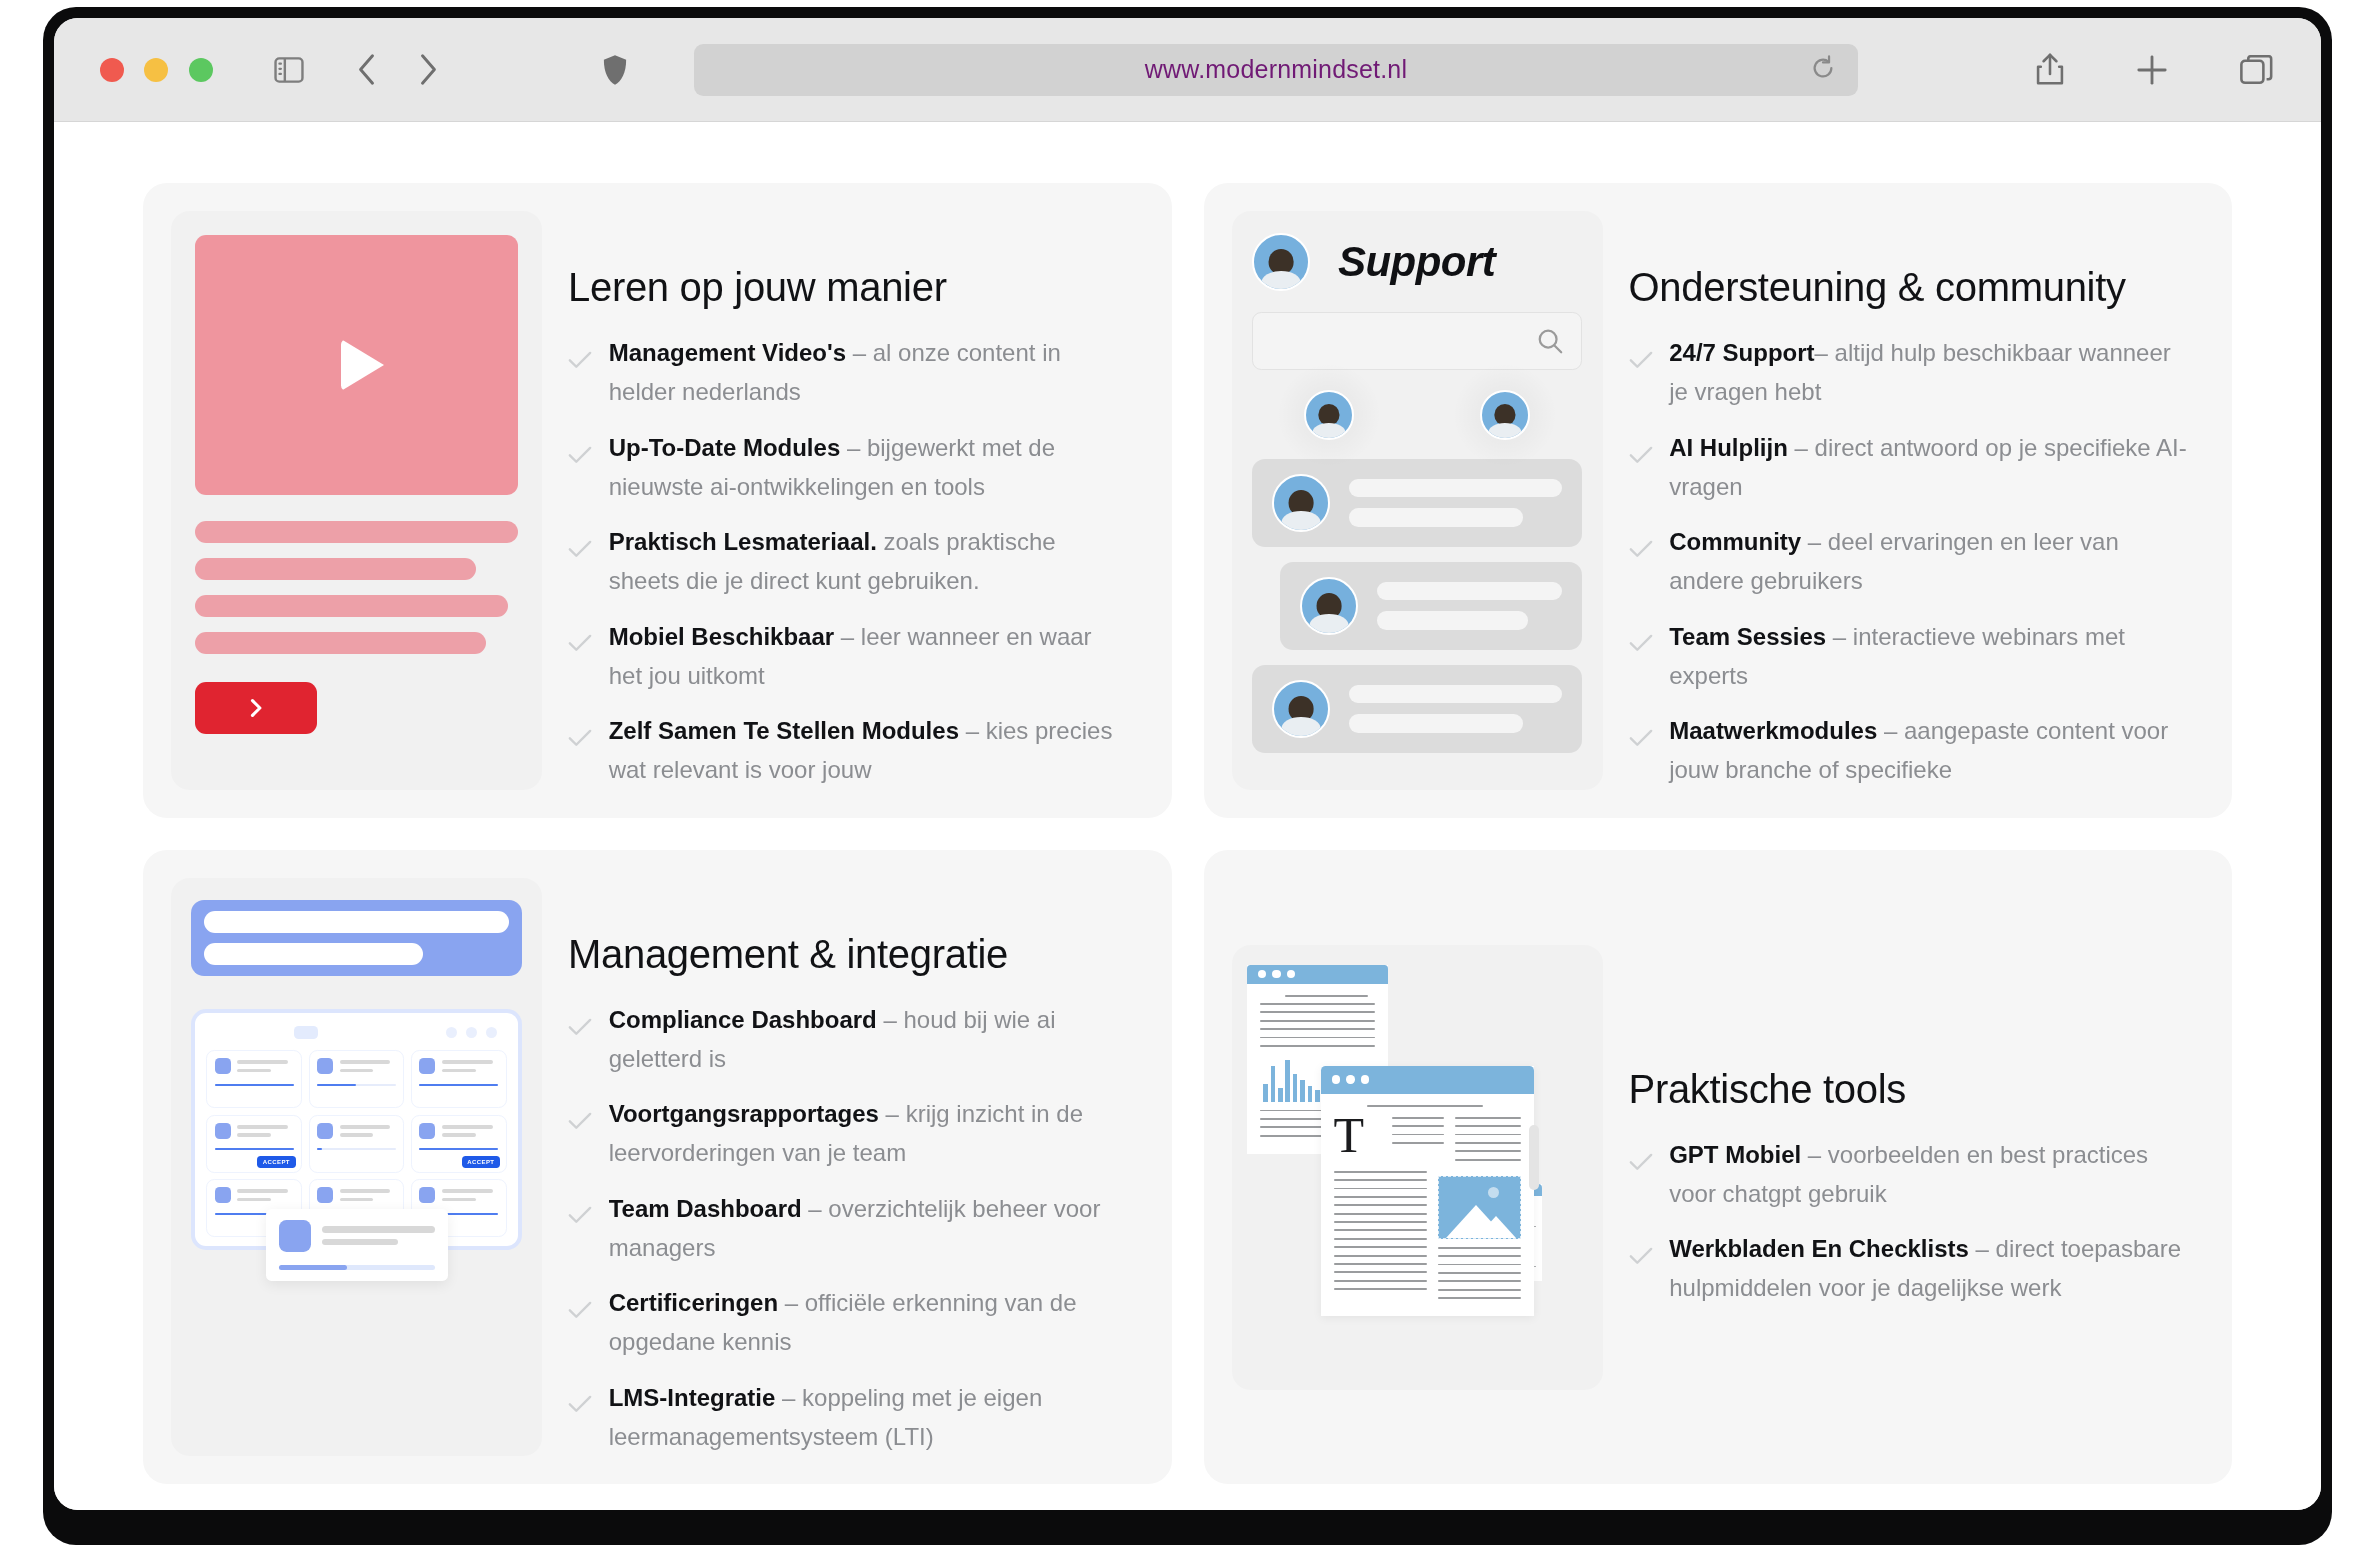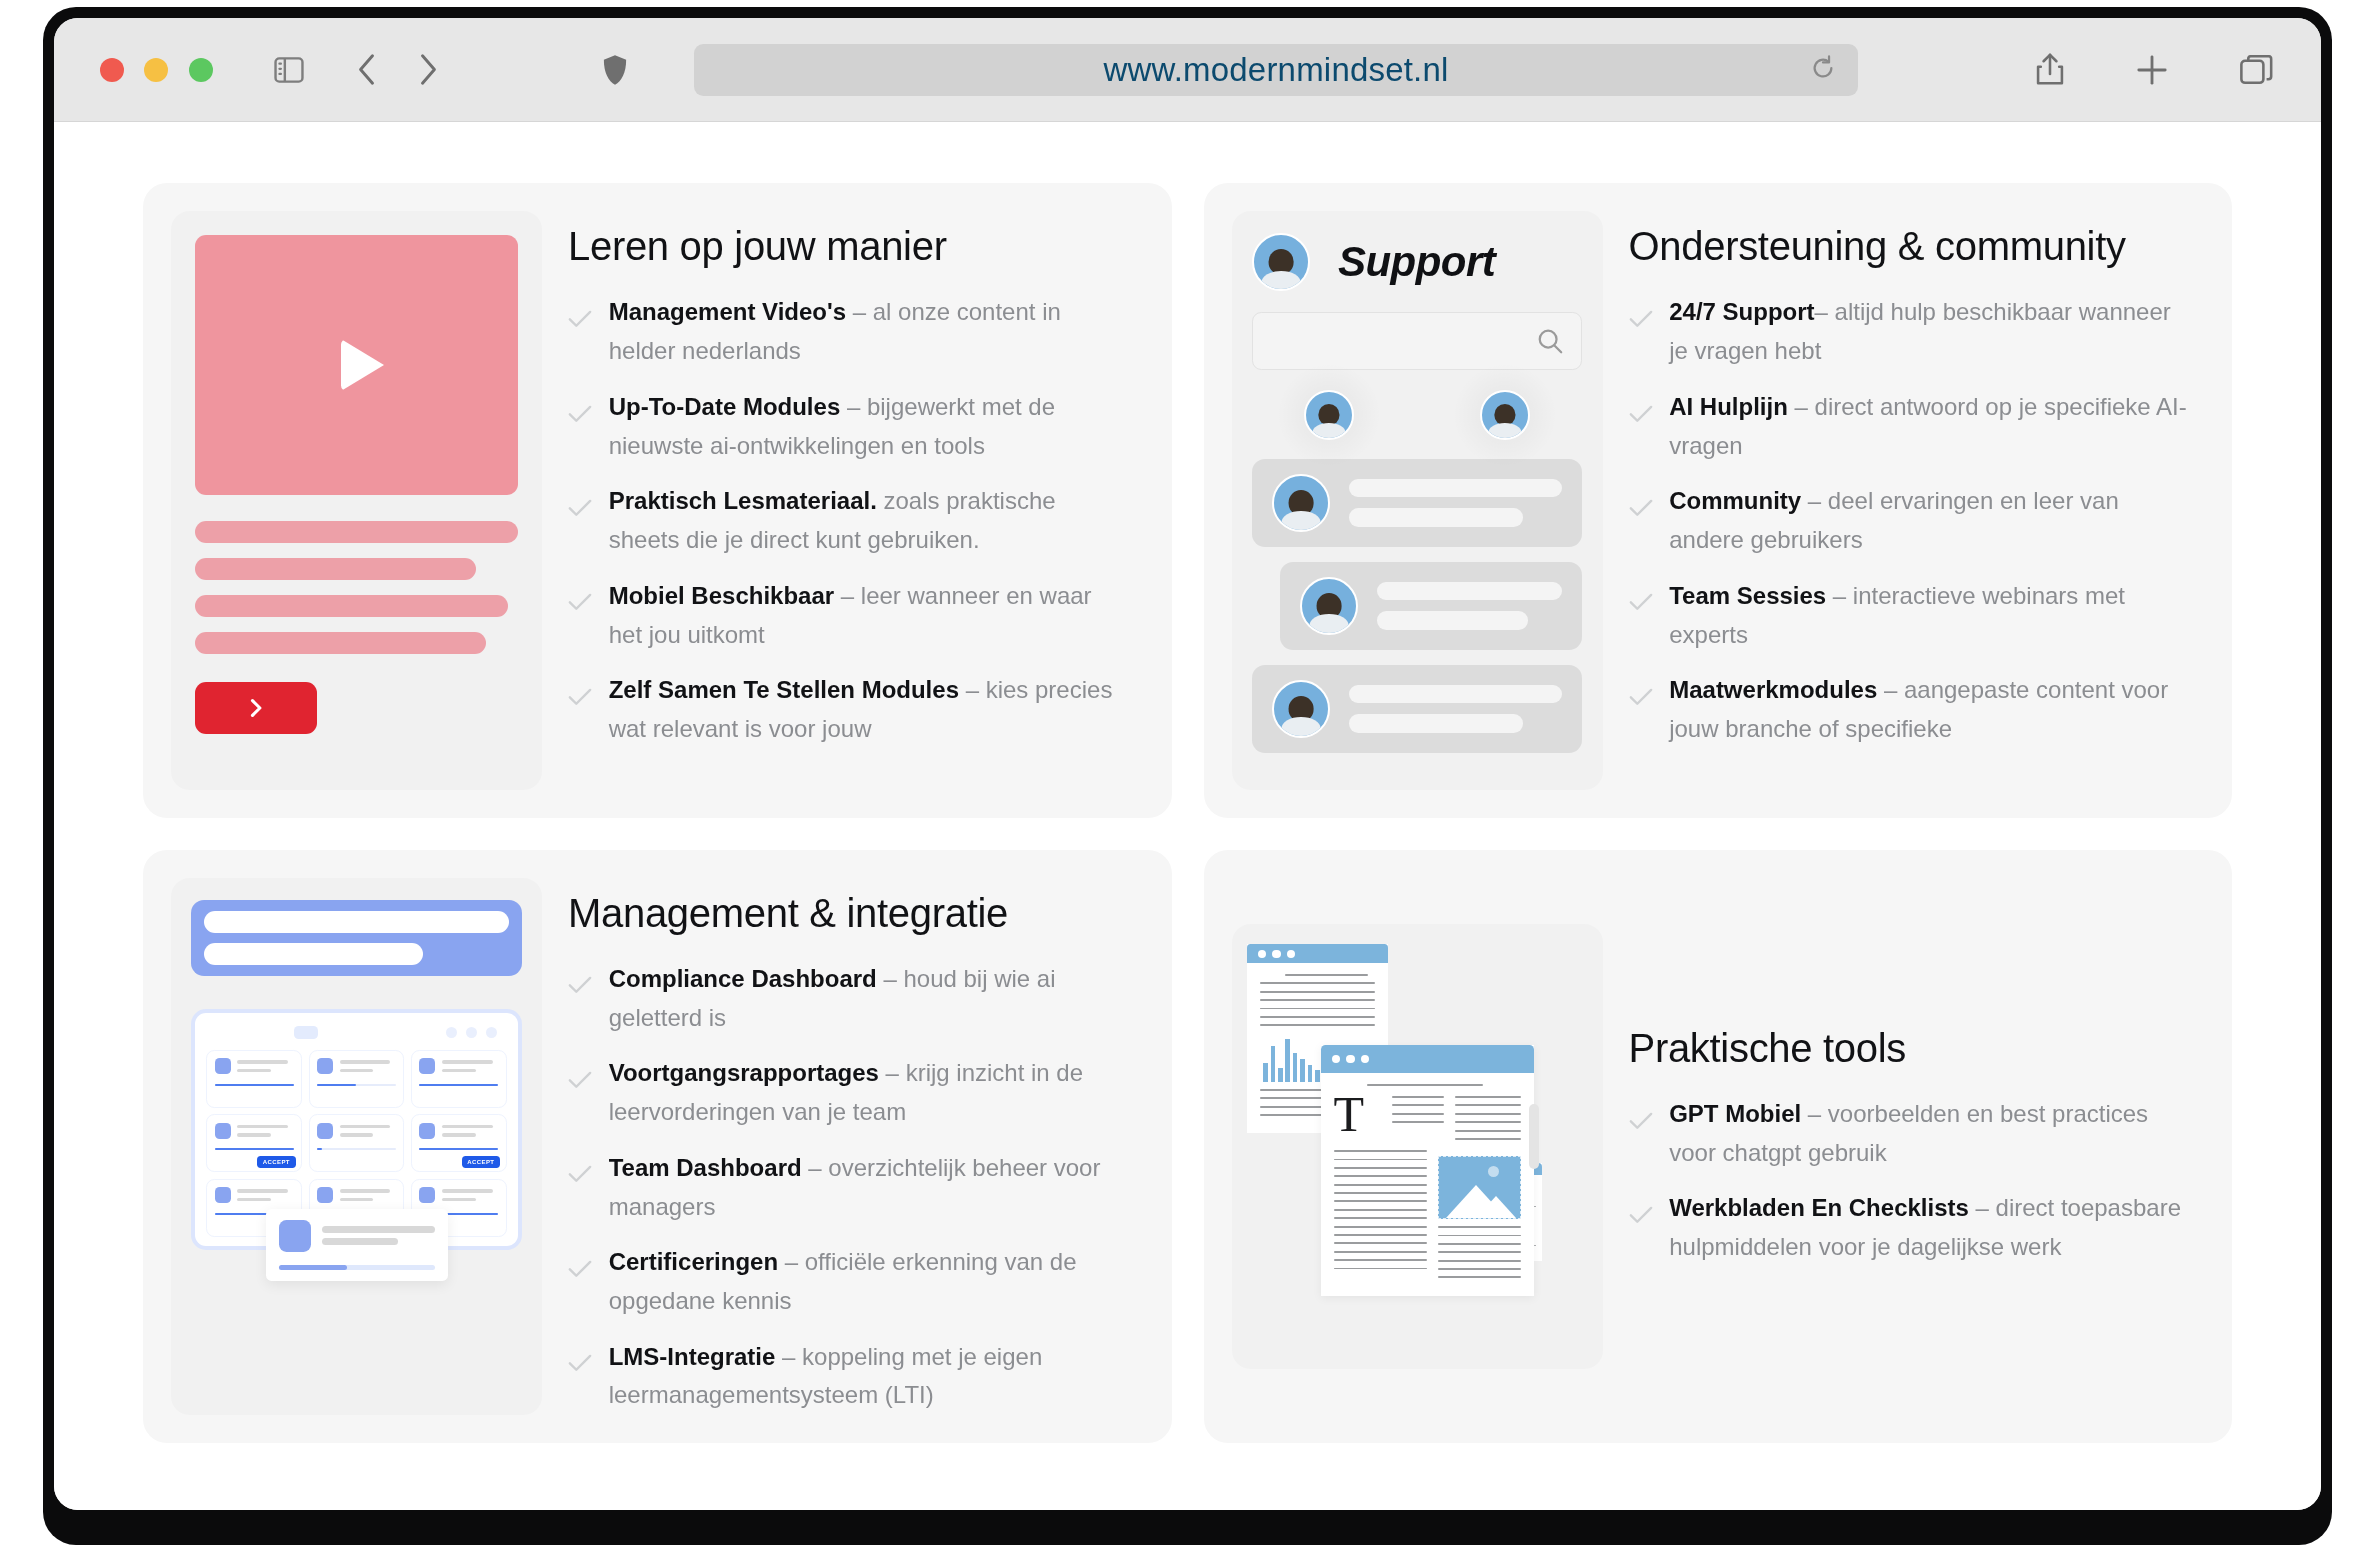--- a/index.html
+++ b/index.html
@@ -50,21 +50,21 @@
 
   .urlbar {
     position: absolute;
     left: 640px; width: 1164px;
     height: 52px;
     background: #d2d2d2;
     border-radius: 9.3px;
     display: flex; align-items: center; justify-content: center;
   }
   .urlbar .url-text {
-    font-size: 33px; color: #0c4a6e; letter-spacing: 0.2px;
+    font-size: 25px; color: #701a75; letter-spacing: 0.2px;
   }
   .urlbar .reload { position: absolute; right: 22px; color: #8a8a8a; }
 
   .chrome-right {
     position: absolute; right: 48px;
     display: flex; align-items: center; gap: 72px;
   }
 
   
   .page {
@@ -95,20 +95,21 @@
   }
   .content { flex: 1; padding-top: 13px; padding-right: 16.7px; }
   .card-row2 .content { padding-top: 0; }
 
   h2.card-title {
     font-size: 40px;
     font-weight: 400;
     color: #111215;
     letter-spacing: -0.3px;
     margin-bottom: 24px;
+    margin-top: 41px;
   }
   ul.feature-list { list-style: none; }
   ul.feature-list li {
     display: flex;
     gap: 16.7px;
     margin-bottom: 16.7px;
     font-size: 24px;
     line-height: 1.62;
     color: #8b8d91;
   }

